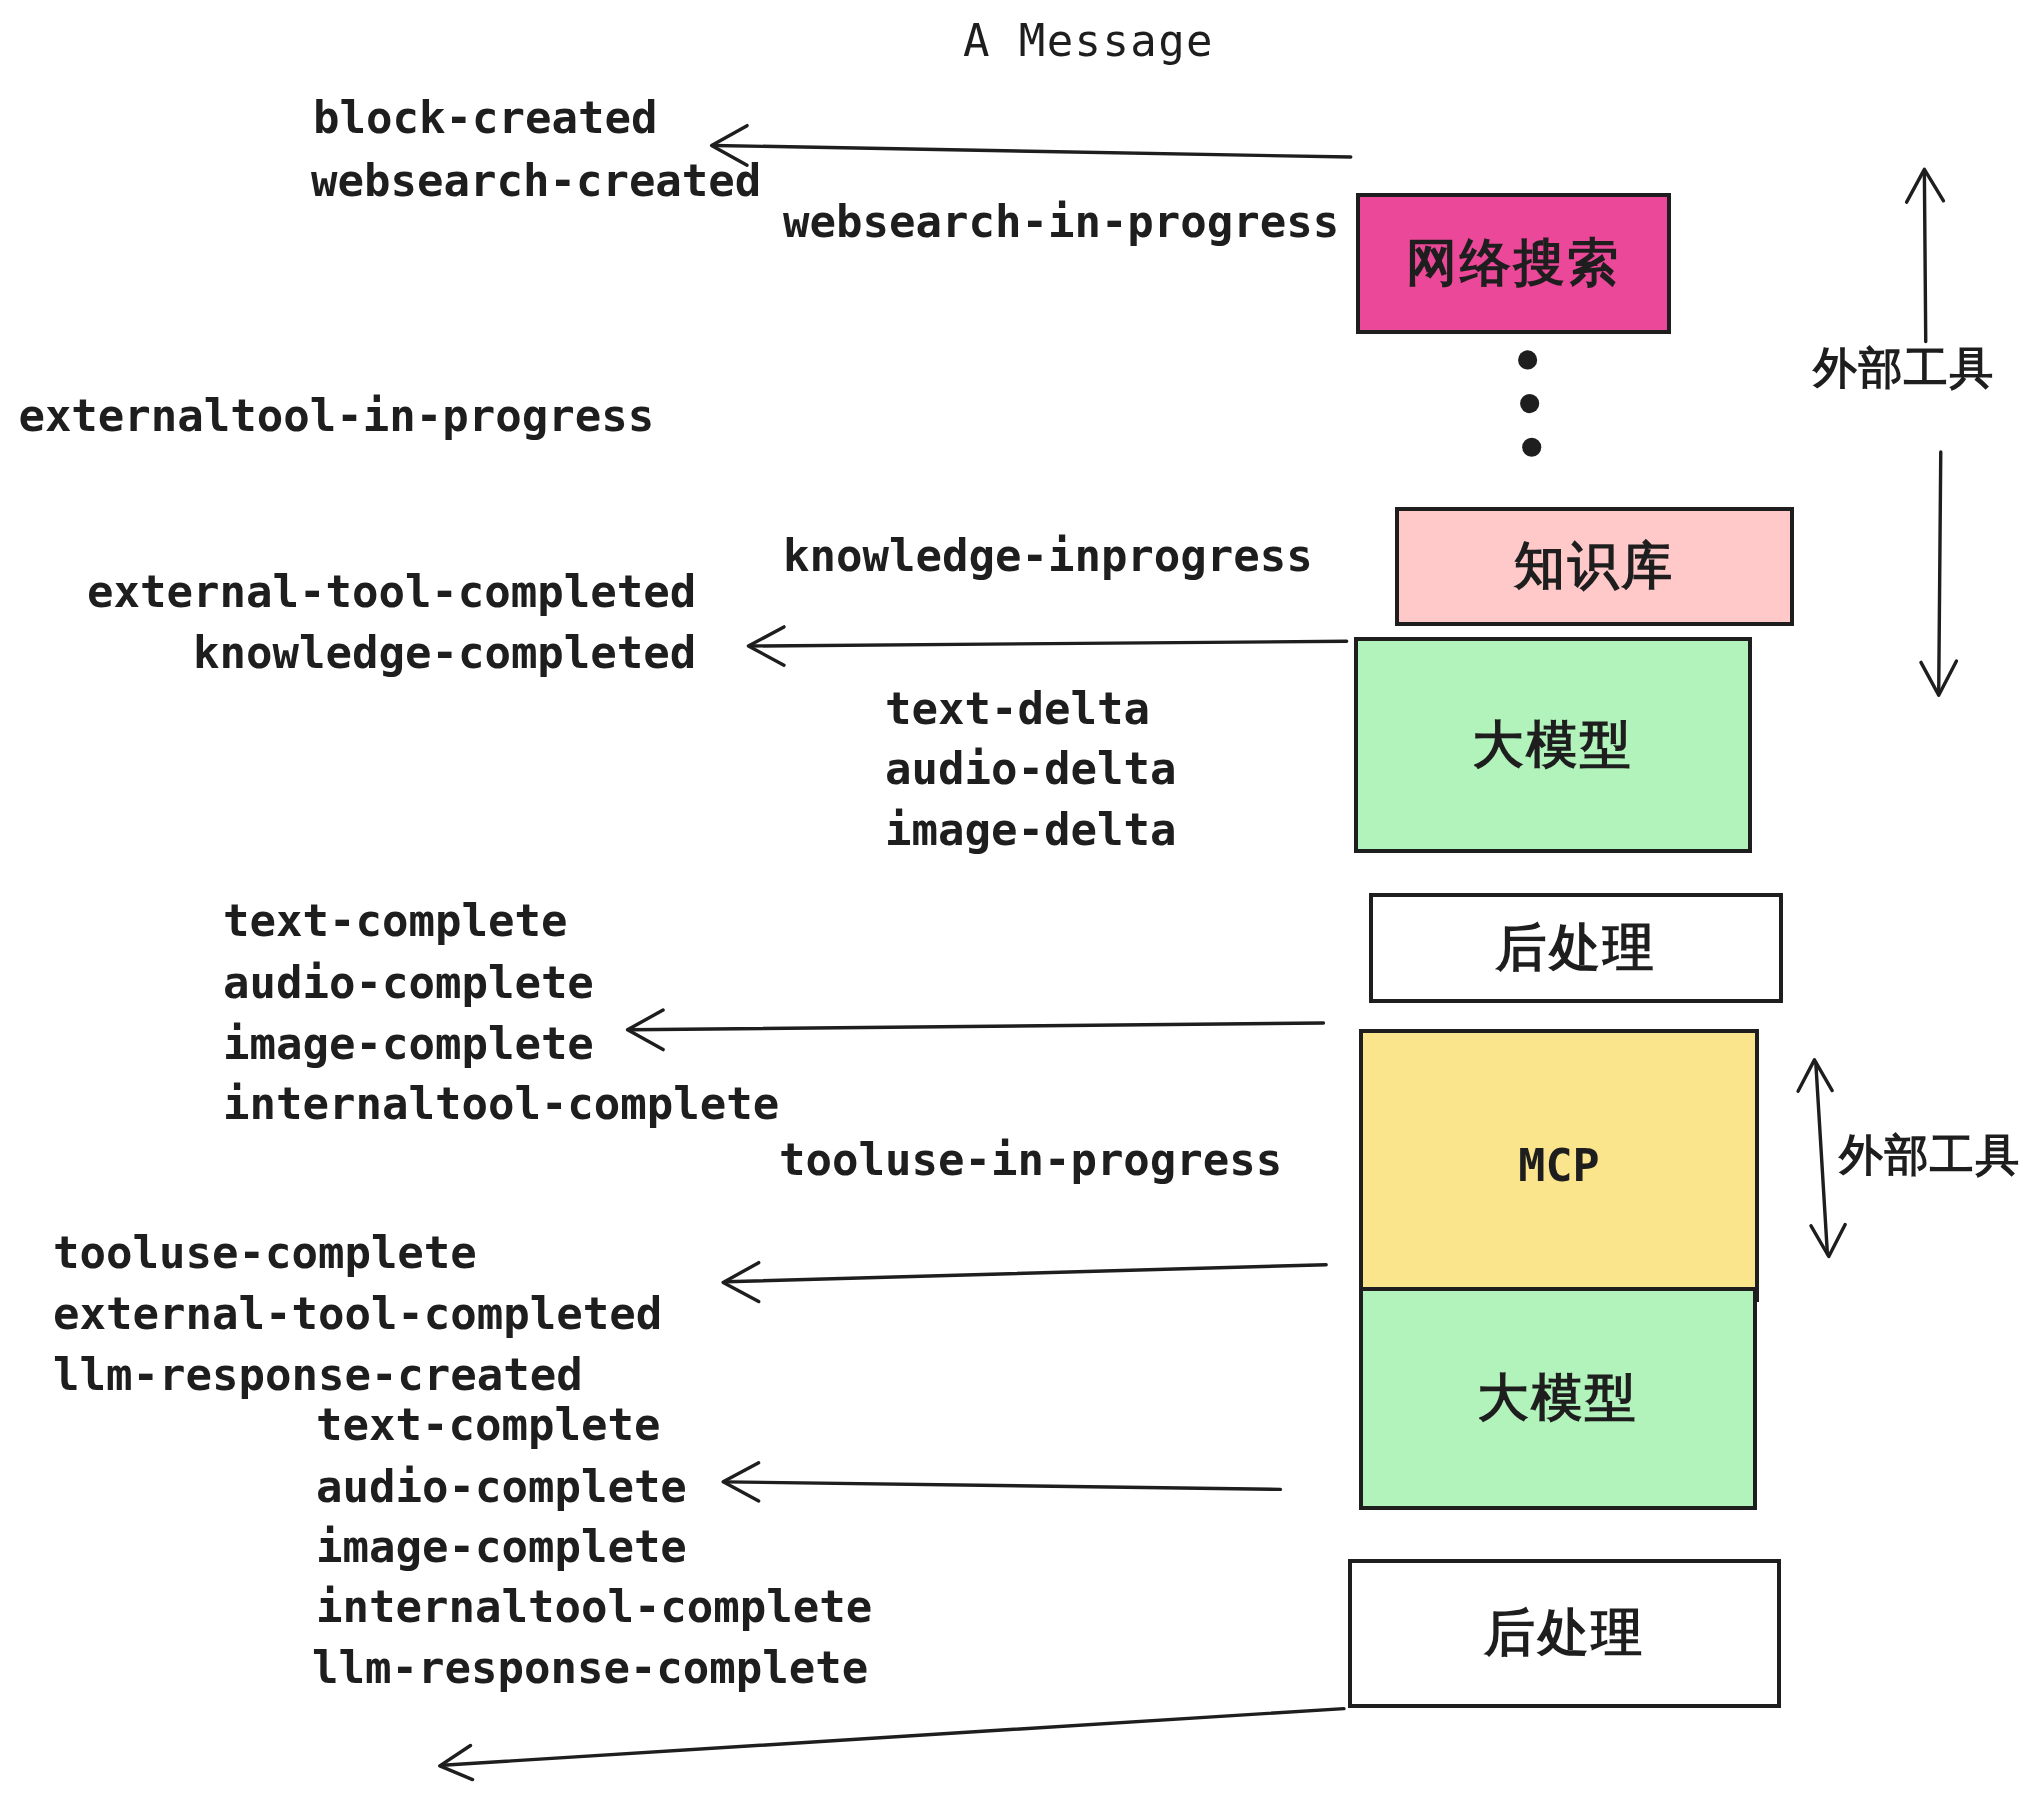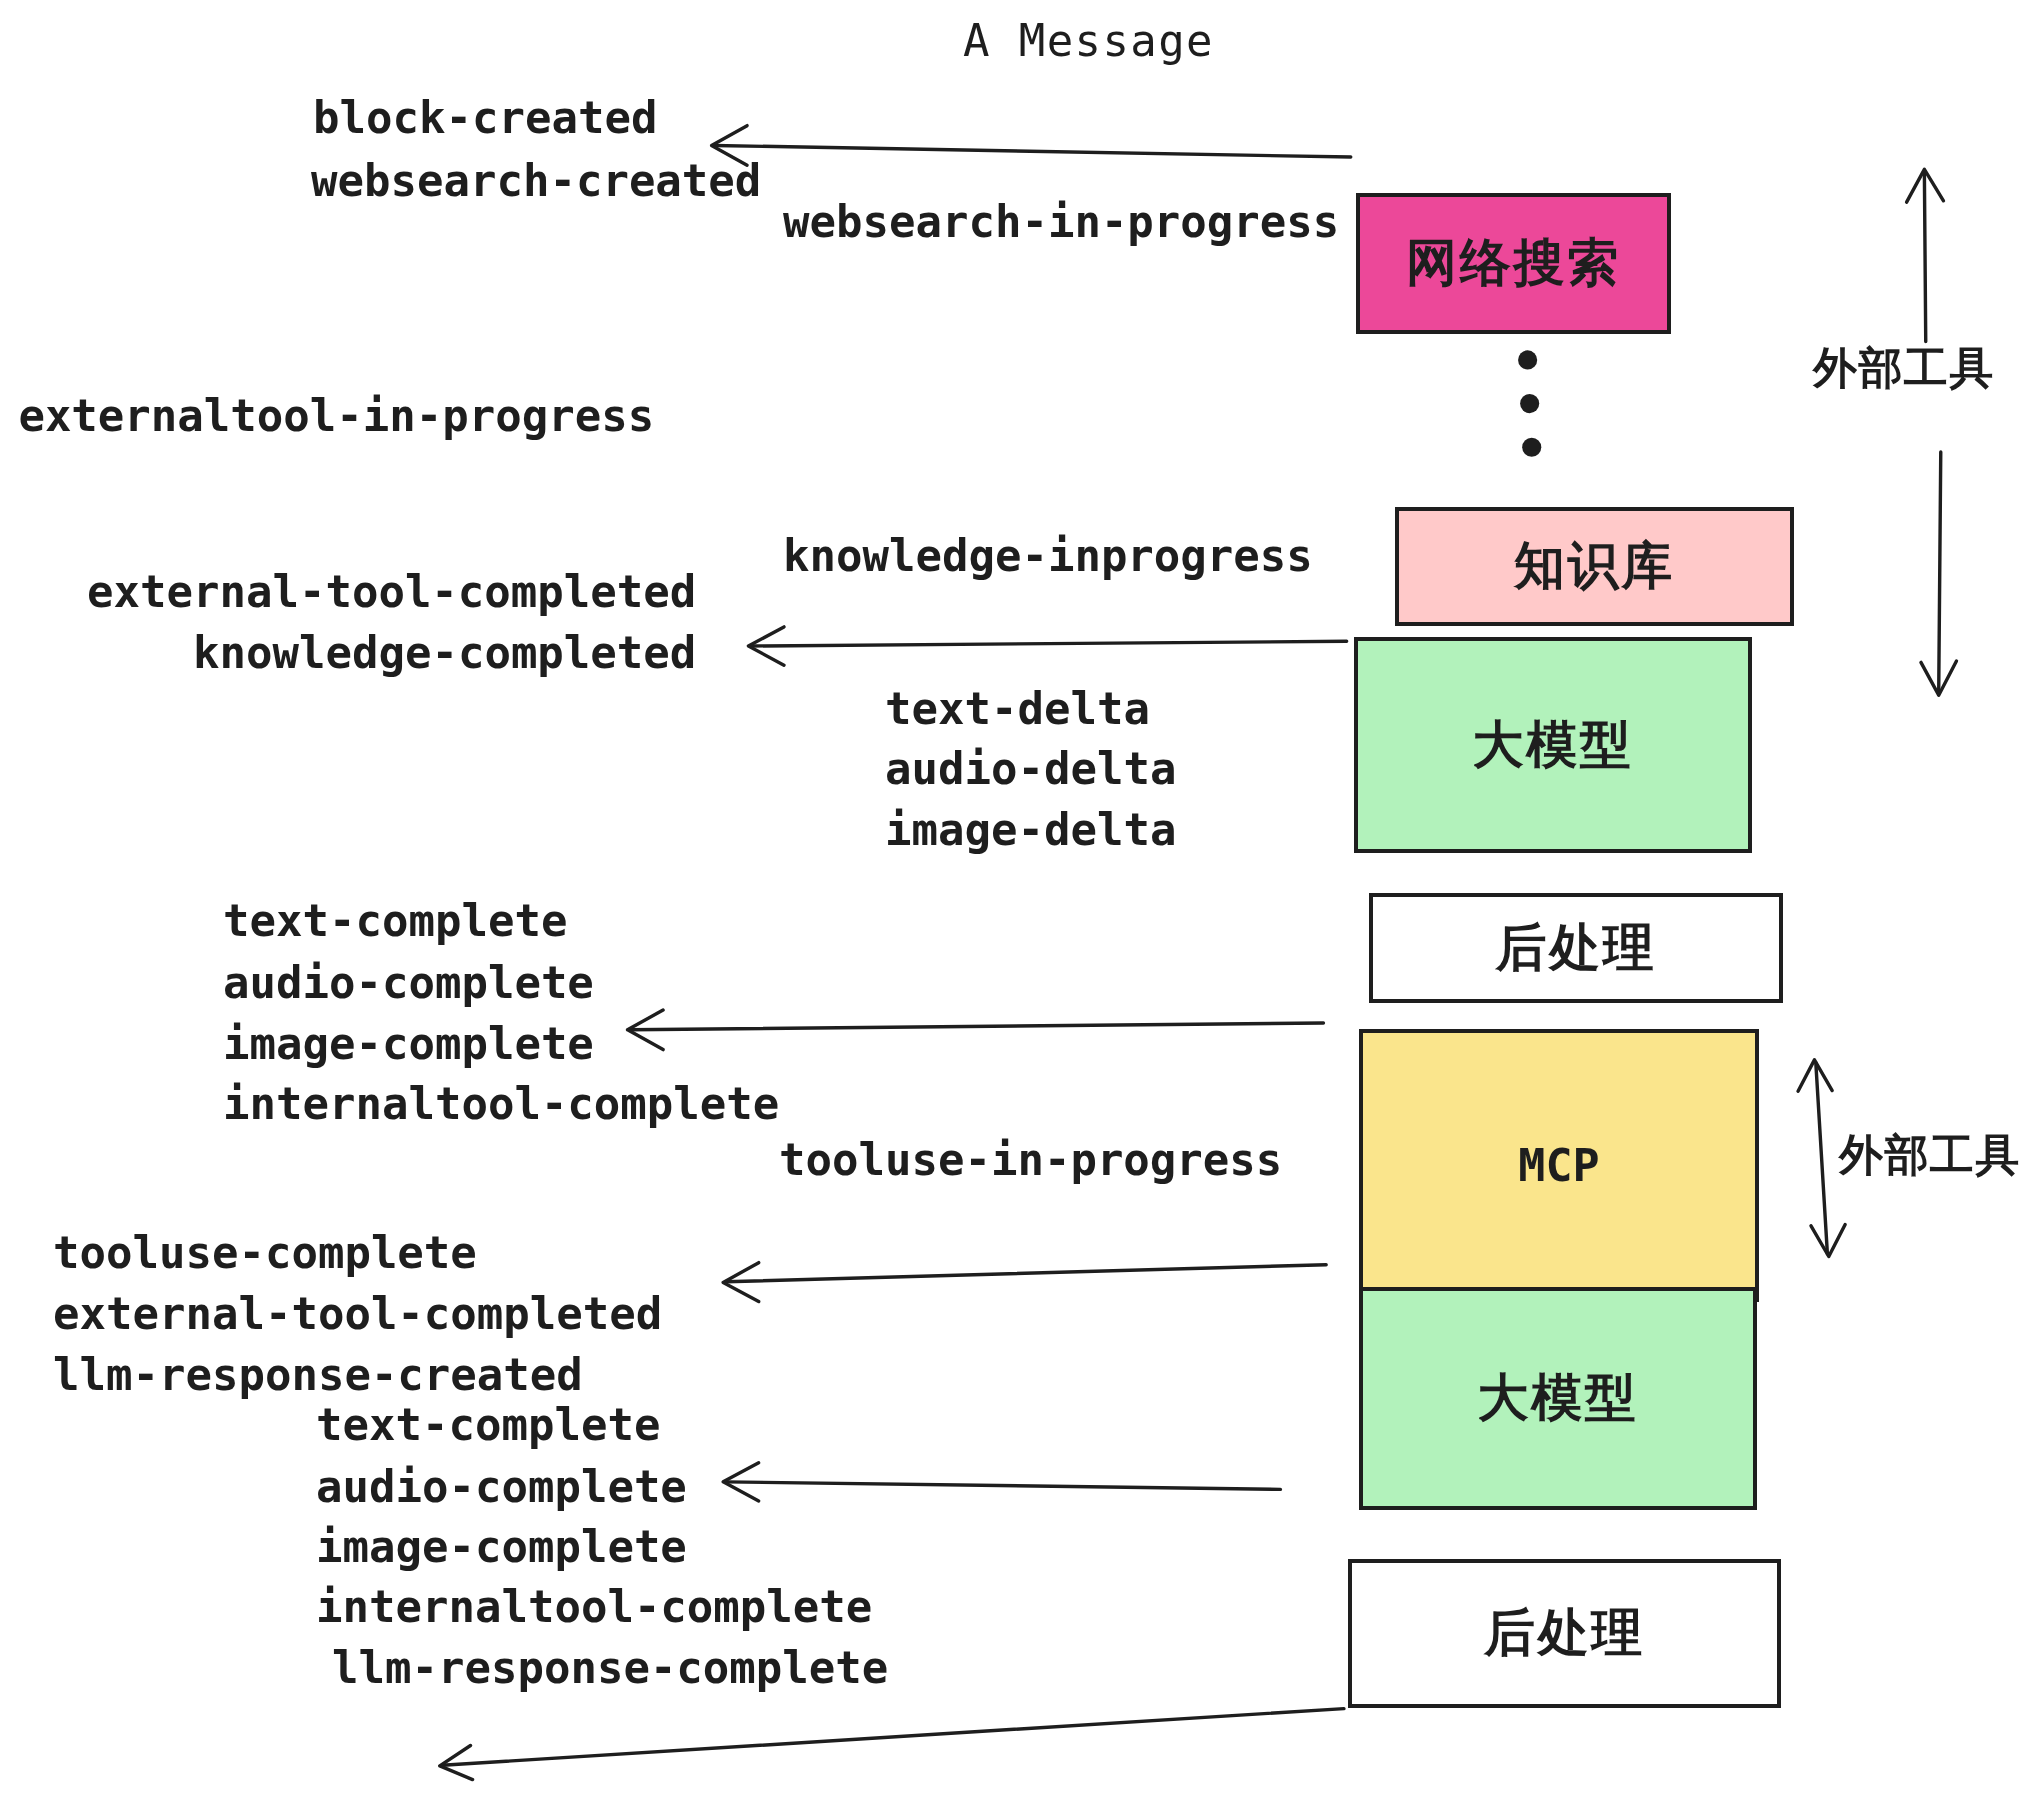--- a/index.html
+++ b/index.html
@@ -122,21 +122,21 @@
   <div class="evt" style="left:223px;top:1019px">image-complete</div>
   <div class="evt" style="left:223px;top:1079px">internaltool-complete</div>
   <div class="evt" style="left:779px;top:1135px">tooluse-in-progress</div>
   <div class="evt" style="left:53px;top:1228px">tooluse-complete</div>
   <div class="evt" style="left:53px;top:1289px">external-tool-completed</div>
   <div class="evt" style="left:53px;top:1350px">llm-response-created</div>
   <div class="evt" style="left:316px;top:1400px">text-complete</div>
   <div class="evt" style="left:316px;top:1462px">audio-complete</div>
   <div class="evt" style="left:316px;top:1522px">image-complete</div>
   <div class="evt" style="left:316px;top:1582px">internaltool-complete</div>
-  <div class="evt" style="left:332px;top:1643px">llm-response-complete</div>
+  <div class="evt" style="left:312px;top:1643px">llm-response-complete</div>
 
   <div class="box" style="left: 1356px; top: 169px; width: 315px; height: 141px; background: #ec4899; margin-top: 24px;">
     <span class="cjk">网络搜索</span>
   </div>
 
   <div class="box" style="left: 1395px; top: 507px; width: 399px; height: 119px; background: rgb(255, 201, 201);">
     <span class="cjk">知识库</span>
   </div>
 
   <div class="box" style="left: 1354px; top: 637px; width: 398px; height: 216px; background: rgb(178, 242, 187);">

